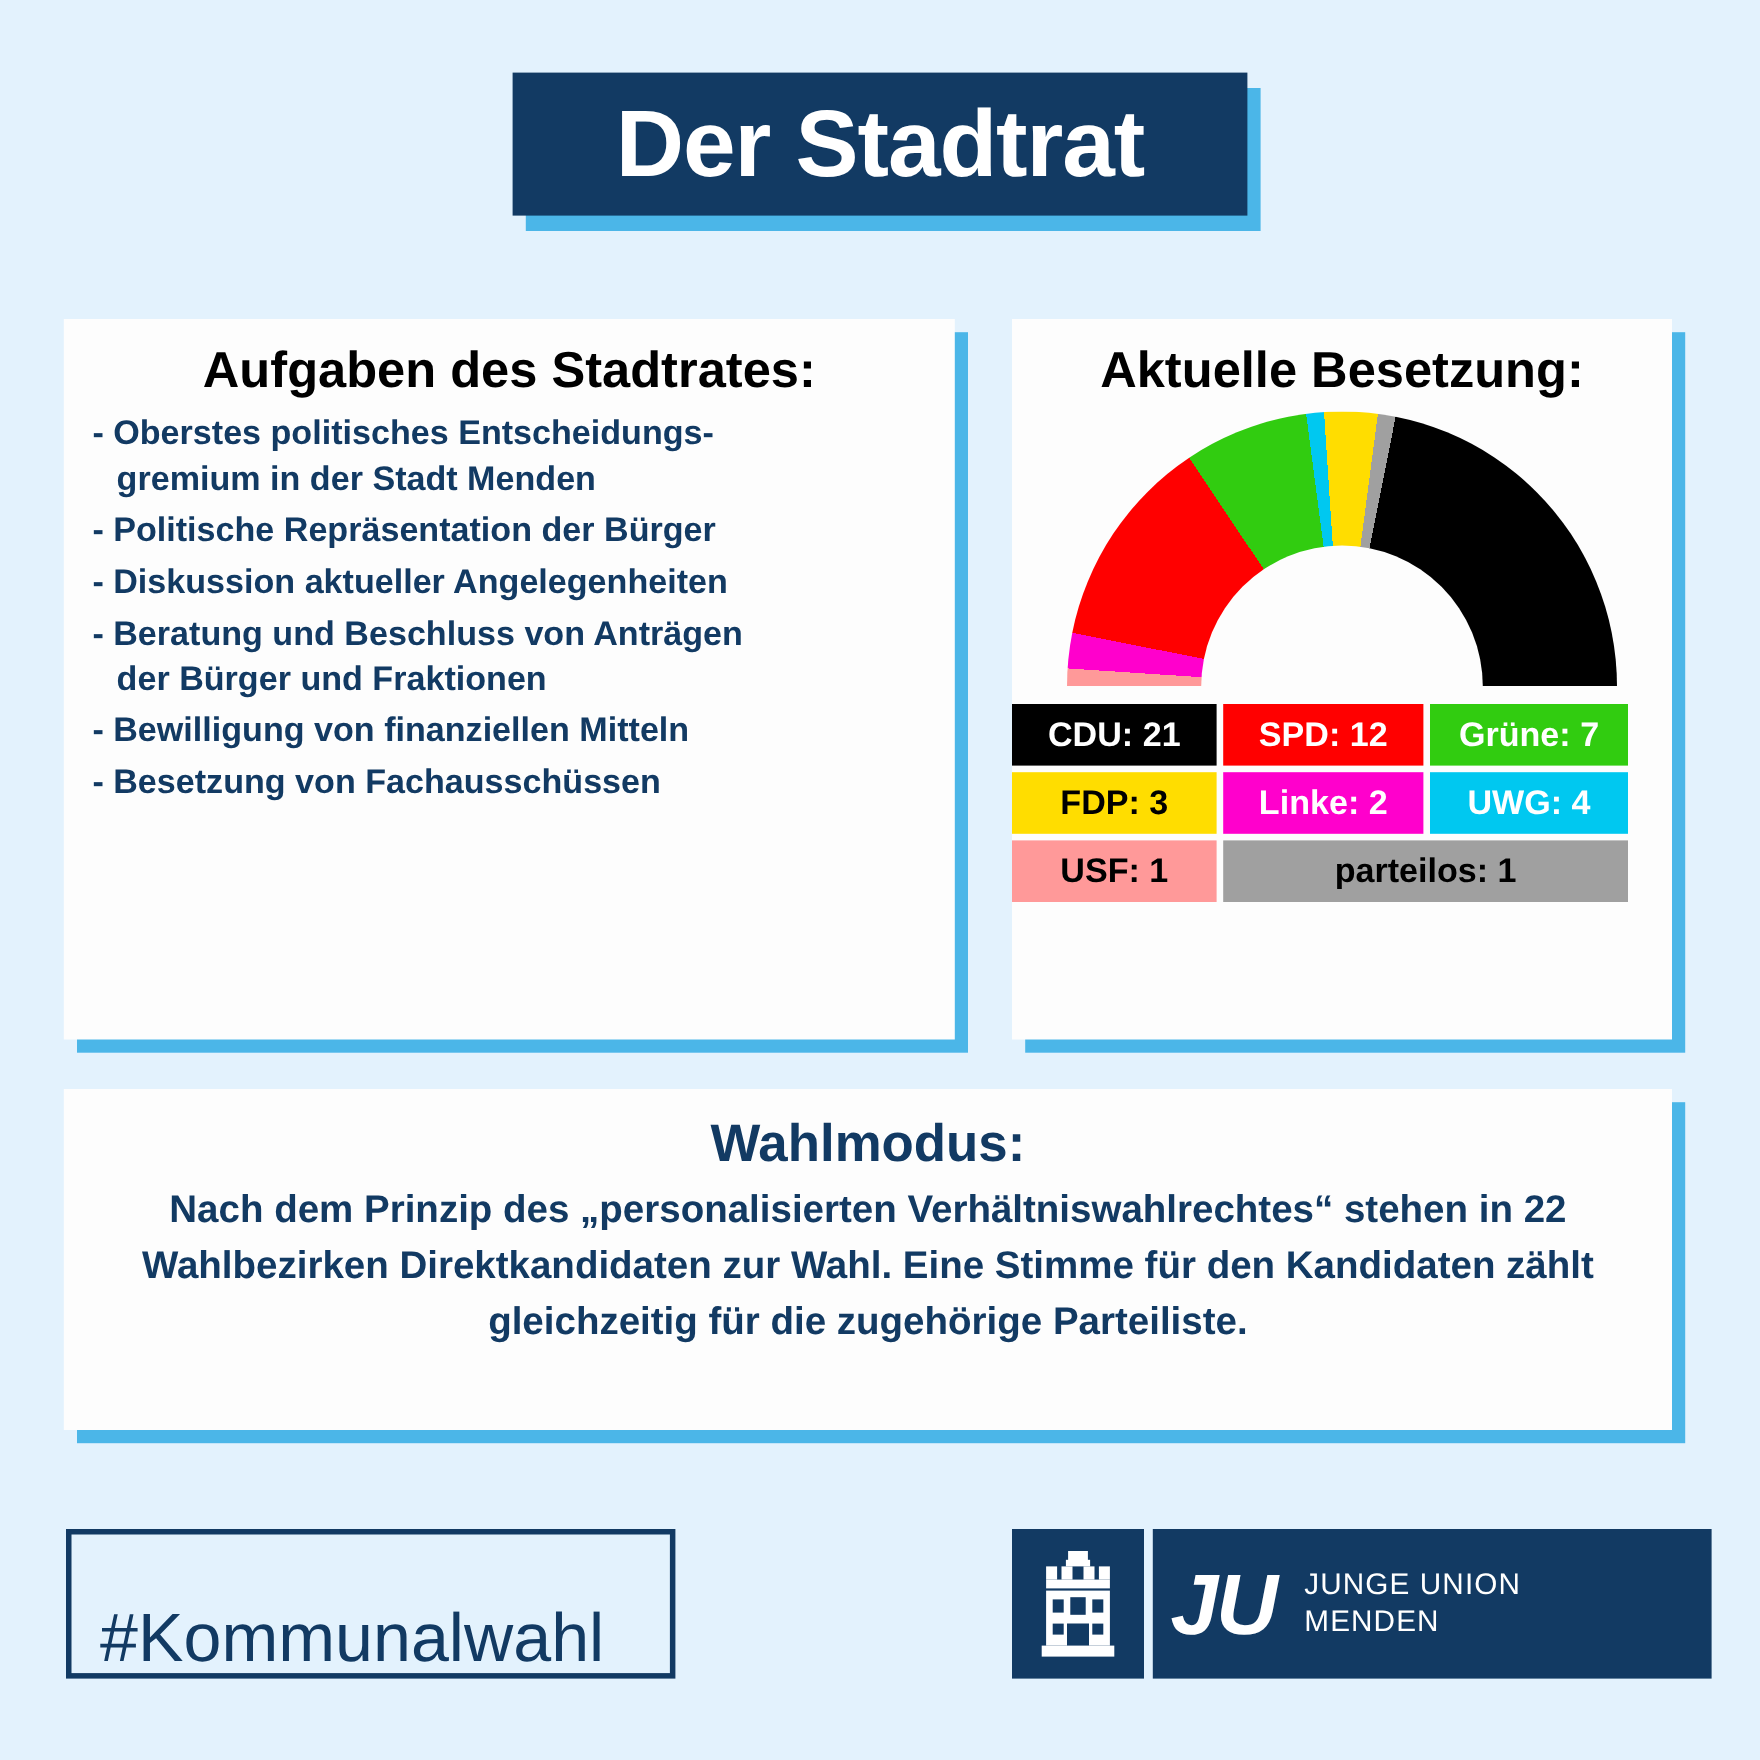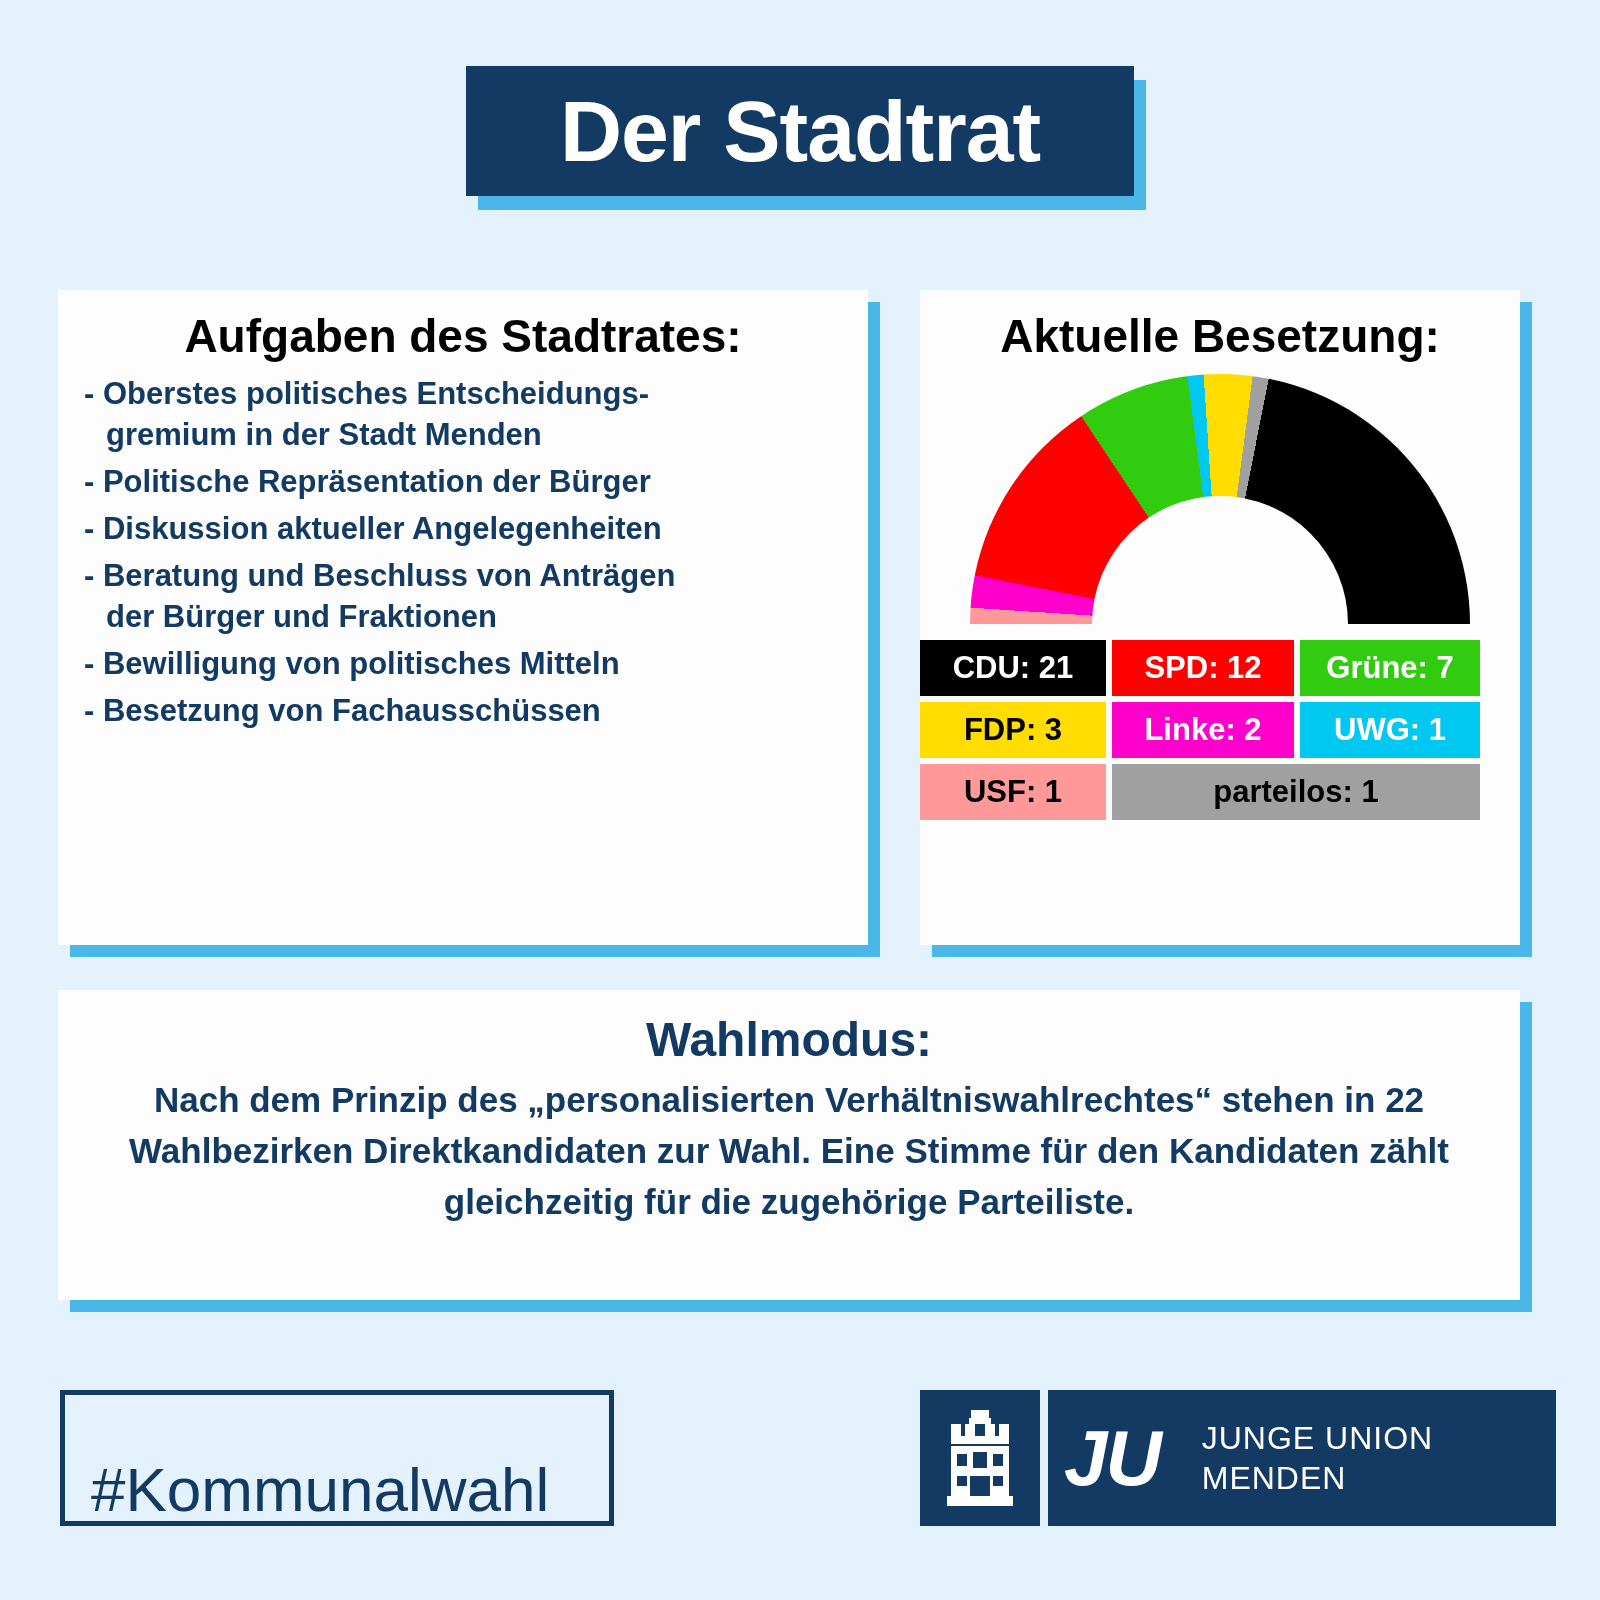--- a/index.html
+++ b/index.html
@@ -211,23 +211,22 @@
     color: #ffffff;
     line-height: 0.9;
     letter-spacing: -2px;
   }
   .ju-words {
     margin-left: 26px;
     color: #ffffff;
     line-height: 1.25;
   }
   .ju-words div {
-    font-size: 32px;
+    font-size: 27px;
     letter-spacing: 1px;
-    margin-left: 16px;
   }
 </style>
 </head>
 <body>
 
 <div class="page">
 
   <div class="title-wrap">
     <div class="title-shadow"></div>
     <div class="title-box">
@@ -236,39 +235,39 @@
   </div>
 
   <div class="card-shadow" id="tasks-shadow"></div>
   <div class="card" id="tasks-card">
     <div class="card-heading">Aufgaben des Stadtrates:</div>
     <ul class="task-list">
       <li><span>- Oberstes politisches Entscheidungs-</span><span style="display: block; margin-left: 22px;">gremium in der Stadt Menden</span></li>
       <li>- Politische Repräsentation der Bürger</li>
       <li>- Diskussion aktueller Angelegenheiten</li>
       <li><span>- Beratung und Beschluss von Anträgen</span><span style="display: block; margin-left: 22px;">der Bürger und Fraktionen</span></li>
-      <li>- Bewilligung von politisches Mitteln</li>
+      <li>- Bewilligung von finanziellen Mitteln</li>
       <li>- Besetzung von Fachausschüssen</li>
     </ul>
   </div>
 
   <div class="card-shadow" id="seats-shadow"></div>
   <div class="card" id="seats-card">
     <div class="card-heading">Aktuelle Besetzung:</div>
     <div class="donut-wrap">
       <div class="donut" id="donut" style="background: conic-gradient(from 270deg, rgb(255, 153, 153) 0deg, rgb(255, 153, 153) 3.75deg, rgb(255, 0, 204) 3.75deg, rgb(255, 0, 204) 11.25deg, rgb(255, 0, 0) 11.25deg, rgb(255, 0, 0) 56.25deg, rgb(49, 204, 16) 56.25deg, rgb(49, 204, 16) 82.5deg, rgb(0, 200, 240) 82.5deg, rgb(0, 200, 240) 86.25deg, rgb(255, 221, 0) 86.25deg, rgb(255, 221, 0) 97.5deg, rgb(160, 160, 160) 97.5deg, rgb(160, 160, 160) 101.25deg, rgb(0, 0, 0) 101.25deg, rgb(0, 0, 0) 180deg, rgba(0, 0, 0, 0) 180deg, rgba(0, 0, 0, 0) 360deg);"></div>
       <div class="donut-hole"></div>
     </div>
     <div class="legend" id="legend">
         <div class="legend-item" style="background: rgb(0, 0, 0); color: rgb(255, 255, 255); width: 186px;">CDU: 21</div>
         <div class="legend-item" style="background: rgb(255, 0, 0); color: rgb(255, 255, 255); width: 182px;">SPD: 12</div>
         <div class="legend-item" style="background: rgb(49, 204, 16); color: rgb(255, 255, 255); width: 180px;">Grüne: 7</div>
         <div class="legend-item" style="background: rgb(255, 221, 0); color: rgb(0, 0, 0); width: 186px;">FDP: 3</div>
         <div class="legend-item" style="background: rgb(255, 0, 204); color: rgb(255, 255, 255); width: 182px;">Linke: 2</div>
-        <div class="legend-item" style="background: rgb(0, 200, 240); color: rgb(255, 255, 255); width: 180px;">UWG: 1</div>
+        <div class="legend-item" style="background: rgb(0, 200, 240); color: rgb(255, 255, 255); width: 180px;">UWG: 4</div>
         <div class="legend-item" style="background: rgb(255, 153, 153); color: rgb(0, 0, 0); width: 186px;">USF: 1</div>
         <div class="legend-item" style="background: rgb(160, 160, 160); color: rgb(0, 0, 0); width: 368px;">parteilos: 1</div>
       </div>
   </div>
 
   <div class="card-shadow" id="mode-shadow"></div>
   <div class="card" id="mode-card">
     <div class="mode-heading">Wahlmodus:</div>
     <p class="mode-text">Nach dem Prinzip des „personalisierten Verhältniswahlrechtes“ stehen in 22 Wahlbezirken Direktkandidaten zur Wahl. Eine Stimme für den Kandidaten zählt gleichzeitig für die zugehörige Parteiliste.</p>
   </div>

